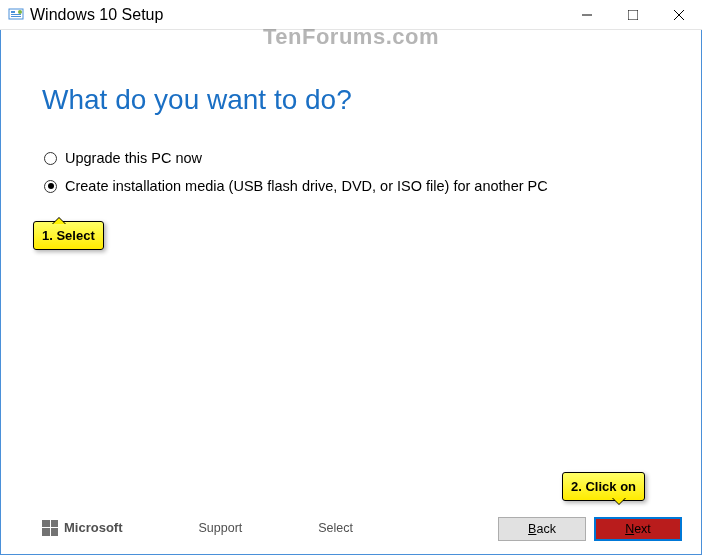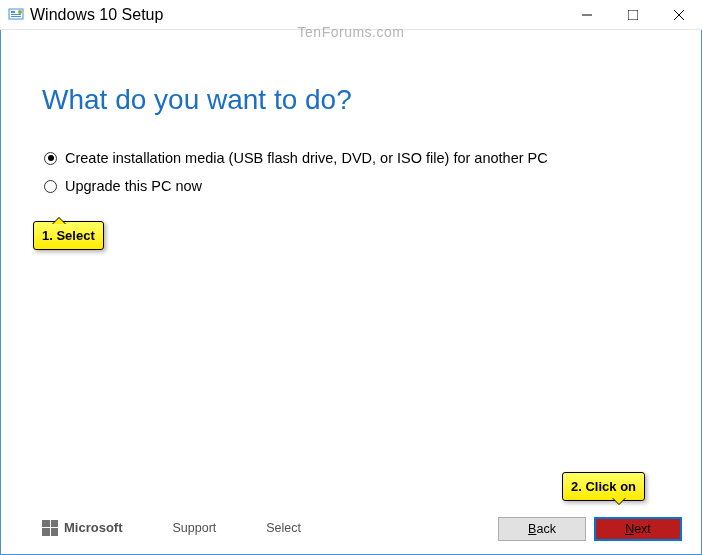--- a/index.html
+++ b/index.html
@@ -49,23 +49,23 @@
       justify-content: center;
       color: #000;
     }
     .titlebar-btn.close { color: #000; }
     .titlebar-btn svg { width: 10px; height: 10px; }
     .watermark {
       position: absolute;
       top: 24px;
       left: 50%;
       transform: translateX(-50%);
-      font-size: 14px;
+      font-size: 22px;
       color: rgba(120,120,120,0.55);
-      font-weight: 400;
+      font-weight: 700;
       pointer-events: none;
       font-family: 'Segoe UI', sans-serif;
       letter-spacing: 0.5px;
     }
     .content {
       padding: 38px 42px 0 42px;
     }
     .heading {
       font-size: 28px;
       font-weight: 400;
@@ -159,21 +159,21 @@
       left: 0;
       right: 0;
       height: 55px;
       display: flex;
       align-items: center;
       padding: 0 20px;
     }
     .footer-left {
       display: flex;
       align-items: center;
-      gap: 50px;
+      gap: 38px;
       margin-left: 22px;
     }
     .ms-logo {
       display: flex;
       align-items: center;
       gap: 6px;
     }
     .ms-squares {
       width: 16px;
       height: 16px;
@@ -184,20 +184,21 @@
     }
     .ms-squares div { background: #737373; }
     .ms-text {
       font-size: 13px;
       color: #505050;
       font-weight: 600;
     }
     .footer-link {
       font-size: 12.5px;
       color: #505050;
+      margin-left: 38px;
     }
     .footer-buttons {
       position: absolute;
       right: 20px;
       bottom: 14px;
       display: flex;
       gap: 8px;
       margin-top: 32px;
     }
     .btn {
@@ -253,26 +254,26 @@
   </div>
 </div>
 
 <div class="watermark">TenForums.com</div>
 
 <div class="content">
   <h1 class="heading">What do you want to do?</h1>
 
   <div class="radio-group">
     <div class="radio-row">
+      <span class="radio-circle"></span>
+      <span>Upgrade this PC now</span>
+    </div>
+    <div class="radio-row">
       <span class="radio-circle checked"></span>
       <span>Create installation media (USB flash drive, DVD, or ISO file) for another PC</span>
-    </div>
-    <div class="radio-row">
-      <span class="radio-circle"></span>
-      <span>Upgrade this PC now</span>
     </div>
   </div>
 </div>
 
 <div class="callout callout-1">1. Select</div>
 <div class="callout callout-2">2. Click on</div>
 
 <div class="footer">
   <div class="footer-left">
     <div class="ms-logo">

